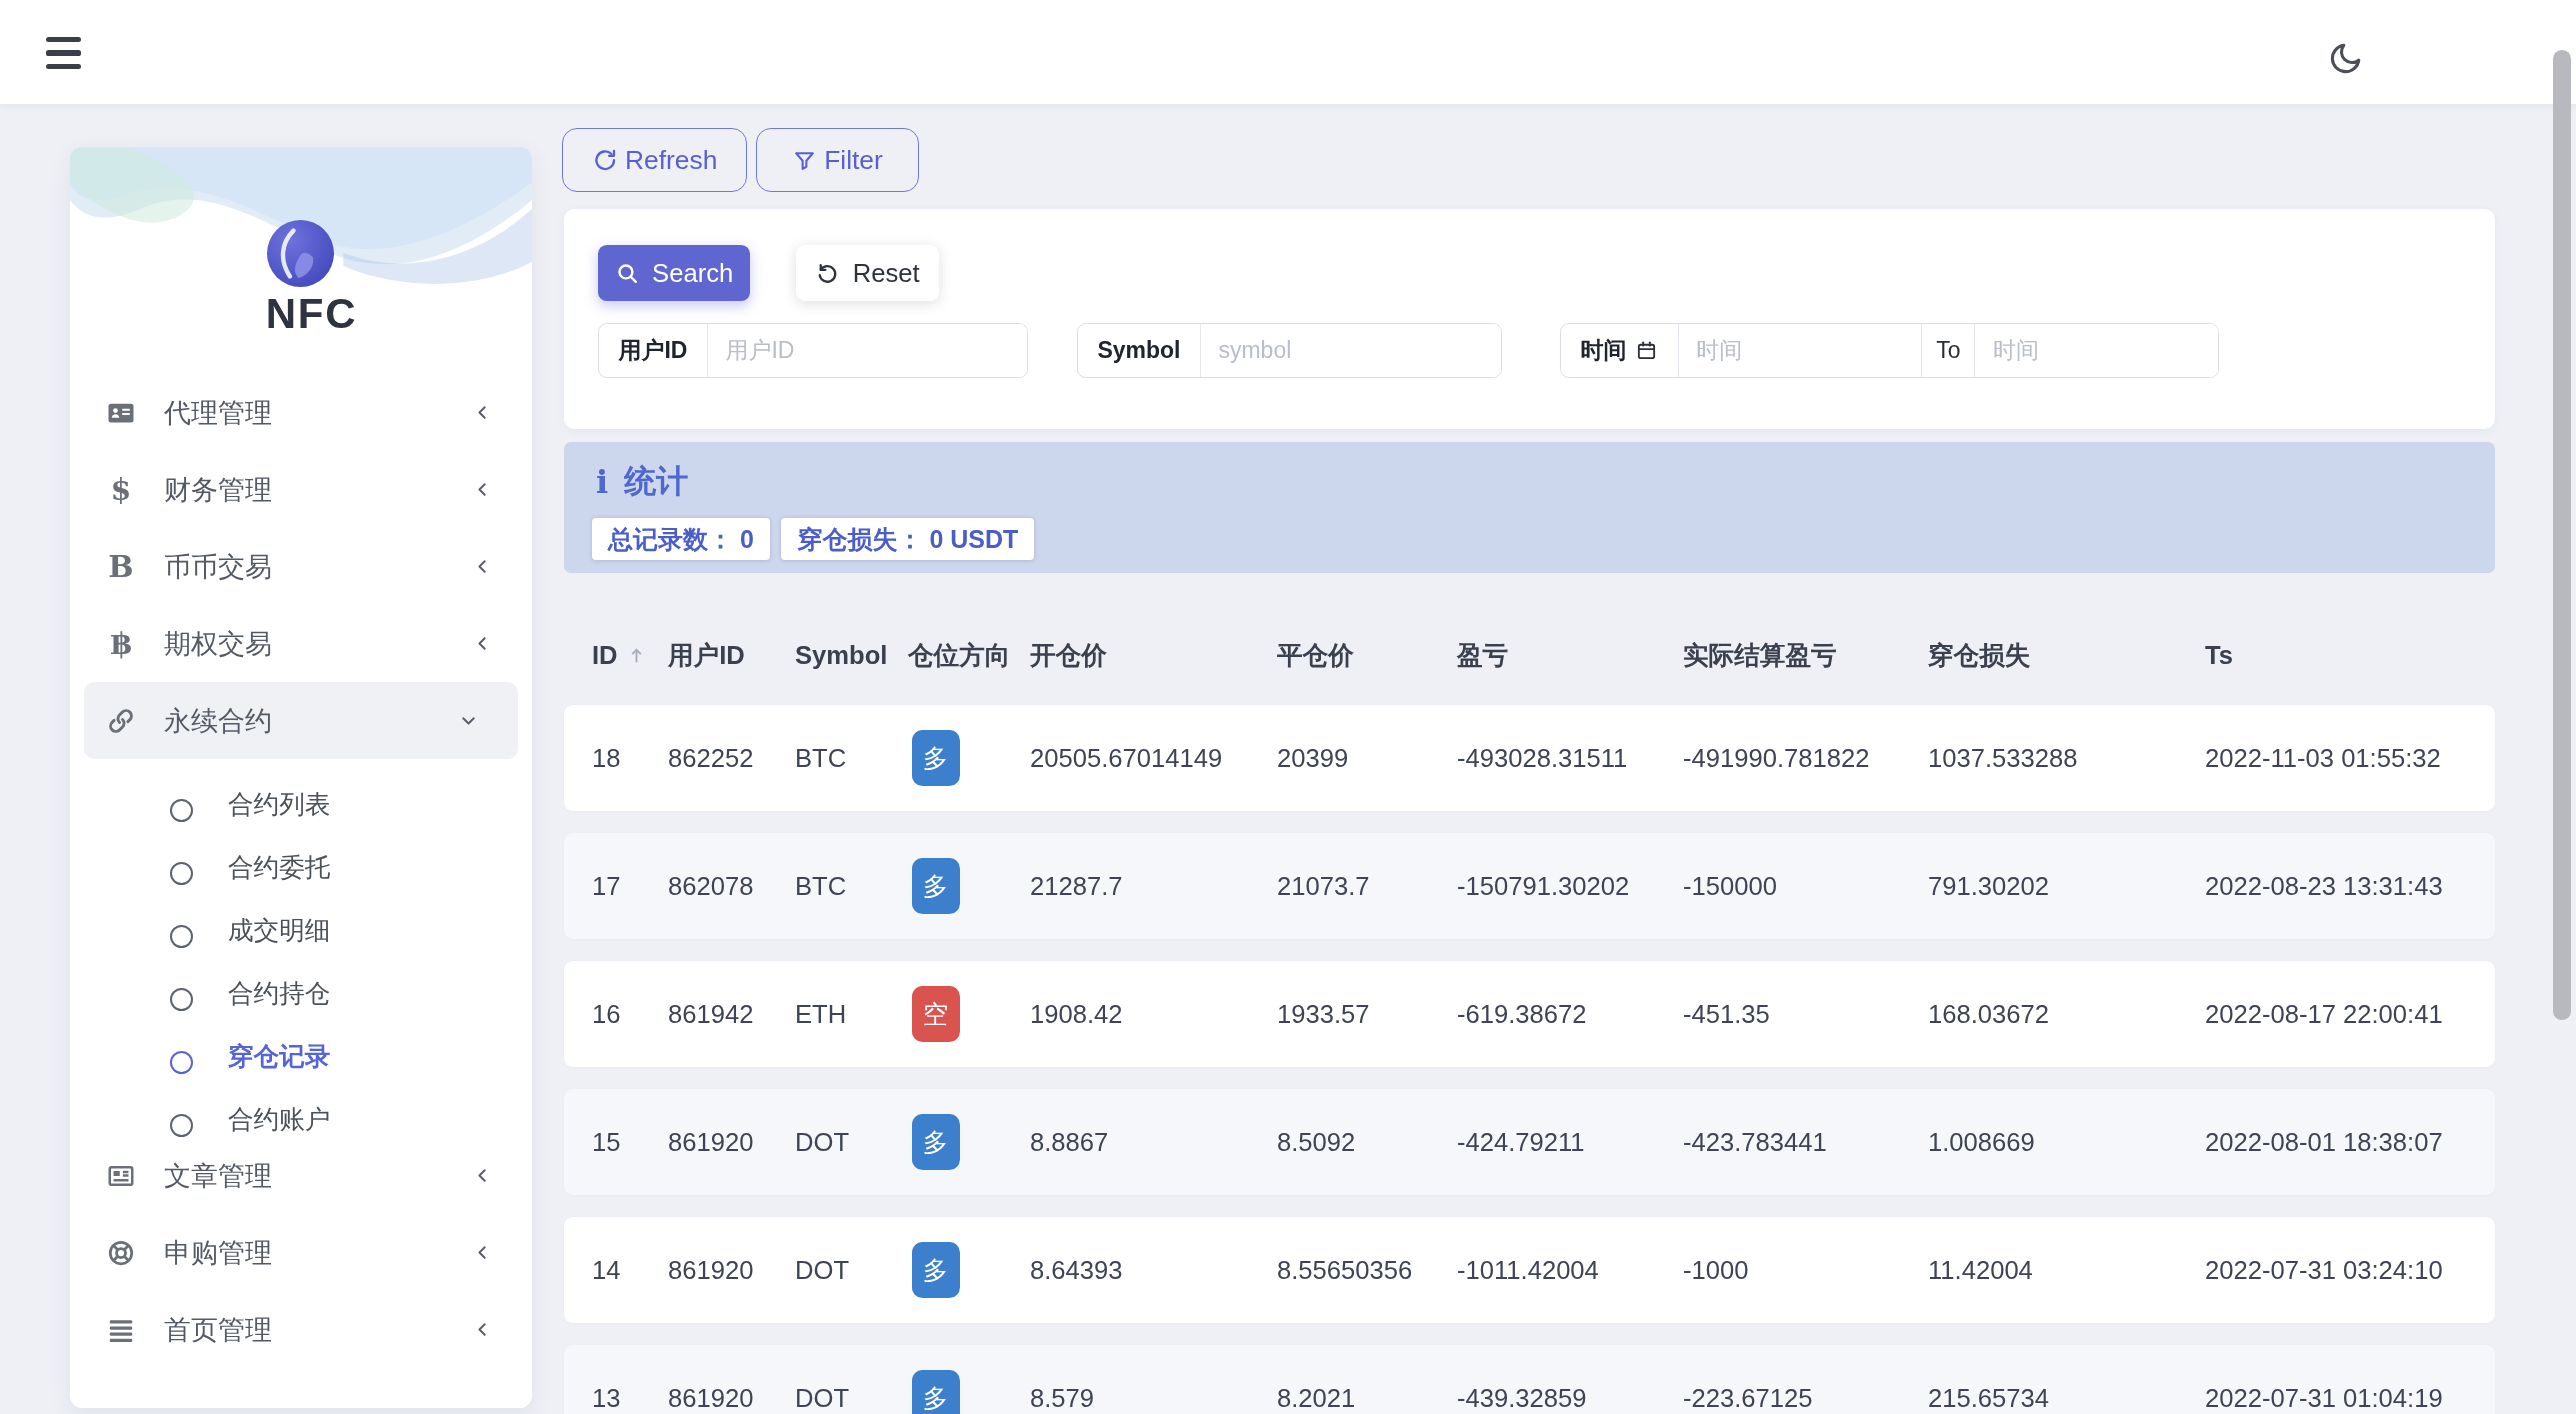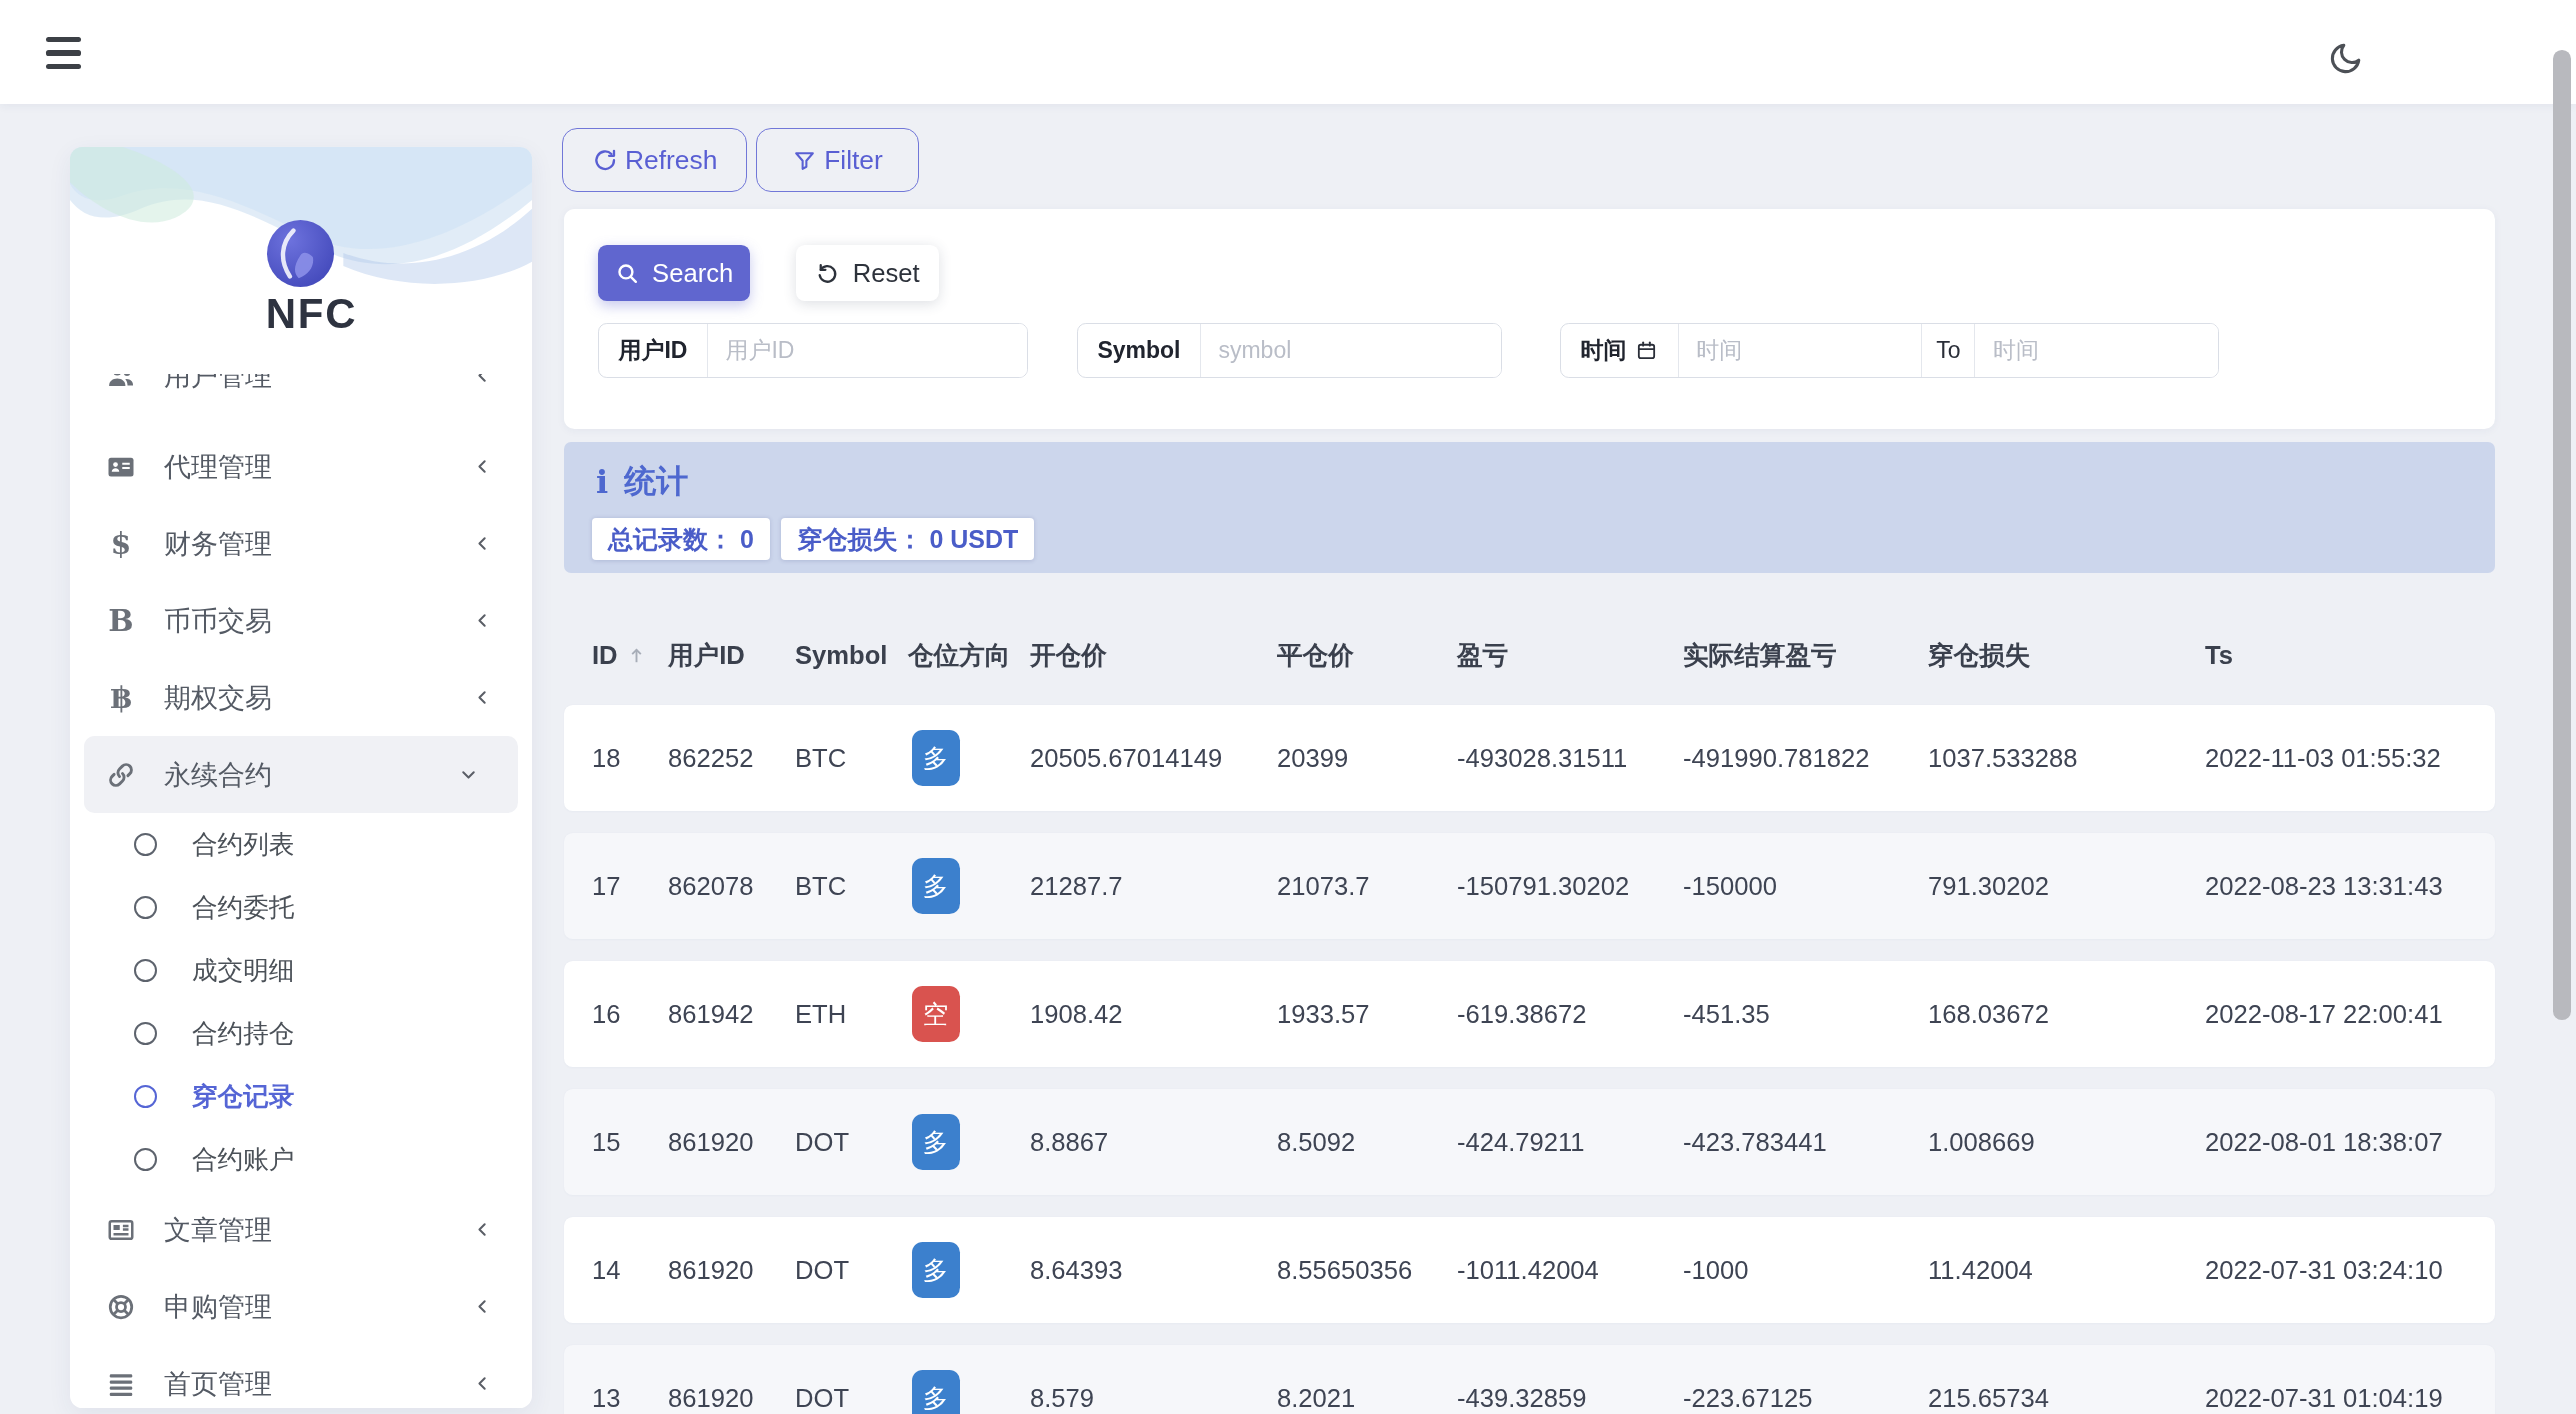--- a/index.html
+++ b/index.html
@@ -34,21 +34,21 @@
   .m-item { height:77px; display:flex; align-items:center; padding-left:35px; color:#545a64;
             font-size:27px; cursor:pointer; }
   .m-item.clipped { margin-top:-37px; margin-bottom:14px; }
   .m-item.highlighted { margin-left:14px; margin-right:14px; padding-left:21px;
                         background:#f0f1f5; border-radius:10.6px; }
   .m-icon { width:32px; height:32px; margin-right:27px; display:flex; align-items:center;
             justify-content:center; color:#6b7078; flex:0 0 32px; }
   .m-icon .glyph-txt { font-family:"DejaVu Serif", serif; font-weight:700; font-size:30px; color:#6b7078; line-height:1; }
   .m-label { flex:1; }
   .m-chev { width:21px; height:21px; margin-right:39px; color:#5a5e66; display:flex; align-items:center; }
-  .m-sub { height:63px; display:flex; align-items:center; padding-left:64px; font-size:25.6px;
+  .m-sub { height:63px; display:flex; align-items:flex-end; padding-left:100px; font-size:25.6px;
            color:#4b5158; cursor:pointer; }
   .m-dot { width:23px; height:23px; border:2.6px solid #5d636d; border-radius:50%;
            margin-right:35px; flex:0 0 23px; }
   .m-sub.active { color:#5565d5; font-weight:700; }
   .m-sub.active .m-dot { border-color:#5565d5; }
 
   
   .btn-outline { position:absolute; display:flex; align-items:center; justify-content:center; gap:7px;
                  border:1.8px solid #7177d8; border-radius:15px; color:#595fd3; font-size:26.4px;
                  background:transparent; cursor:pointer; }
@@ -134,38 +134,20 @@
       <path d="M310,120 C390,150 470,120 524,70 V130 C470,160 380,165 310,135 Z" fill="#a9c4e8" opacity="0.4"></path>
     </svg>
     <div class="logo-circle">
       <svg width="67" height="67" viewBox="0 0 76 76" fill="none">
         <path d="M30 12 C16 26 14 46 26 64" stroke="#ffffff" stroke-opacity="0.85" stroke-width="5" stroke-linecap="round"></path>
         <path d="M38 40 C30 52 30 60 36 66 C48 62 54 52 52 42 C46 36 40 36 38 40 Z" fill="#8b8fe8" opacity="0.9"></path>
       </svg>
     </div>
     <div class="logo-text">NFC</div>
     <div class="menu" id="menu">
-        <div class="m-item clipped">
-          <span class="m-icon">
-            <svg width="30" height="30" viewBox="0 0 24 24">
-              <g fill="#6b7078">
-                <circle cx="9" cy="8" r="3.6"></circle>
-                <circle cx="16.8" cy="9.2" r="2.7"></circle>
-                <path d="M2.5 19.5c0-3.4 2.9-5.6 6.5-5.6s6.5 2.2 6.5 5.6v.5H2.5z"></path>
-                <path d="M16.6 14.4c2.9.2 5 2.1 5 4.6v.5h-4.4c0-2-.6-3.8-1.8-5z"></path>
-              </g>
-            </svg>
-          </span>
-          <span class="m-label">用户管理</span>
-          <span class="m-chev">
-            <svg width="21" height="21" viewBox="0 0 24 24">
-              <polyline points="14.5 6 8.5 12 14.5 18" fill="none" stroke="currentColor" stroke-width="2.3" stroke-linecap="round" stroke-linejoin="round"></polyline>
-            </svg>
-          </span>
-        </div>
         <div class="m-item">
           <span class="m-icon">
             <svg width="30" height="30" viewBox="0 0 24 24">
               <g>
                 <rect x="2" y="4.5" width="20" height="15" rx="2" fill="#6b7078"></rect>
                 <circle cx="7.6" cy="10" r="1.9" fill="#fff"></circle>
                 <path d="M4.6 15.8c0-1.6 1.4-2.8 3-2.8s3 1.2 3 2.8z" fill="#fff"></path>
                 <rect x="13" y="8.6" width="6" height="1.6" fill="#fff"></rect>
                 <rect x="13" y="12" width="6" height="1.6" fill="#fff"></rect>
               </g>

